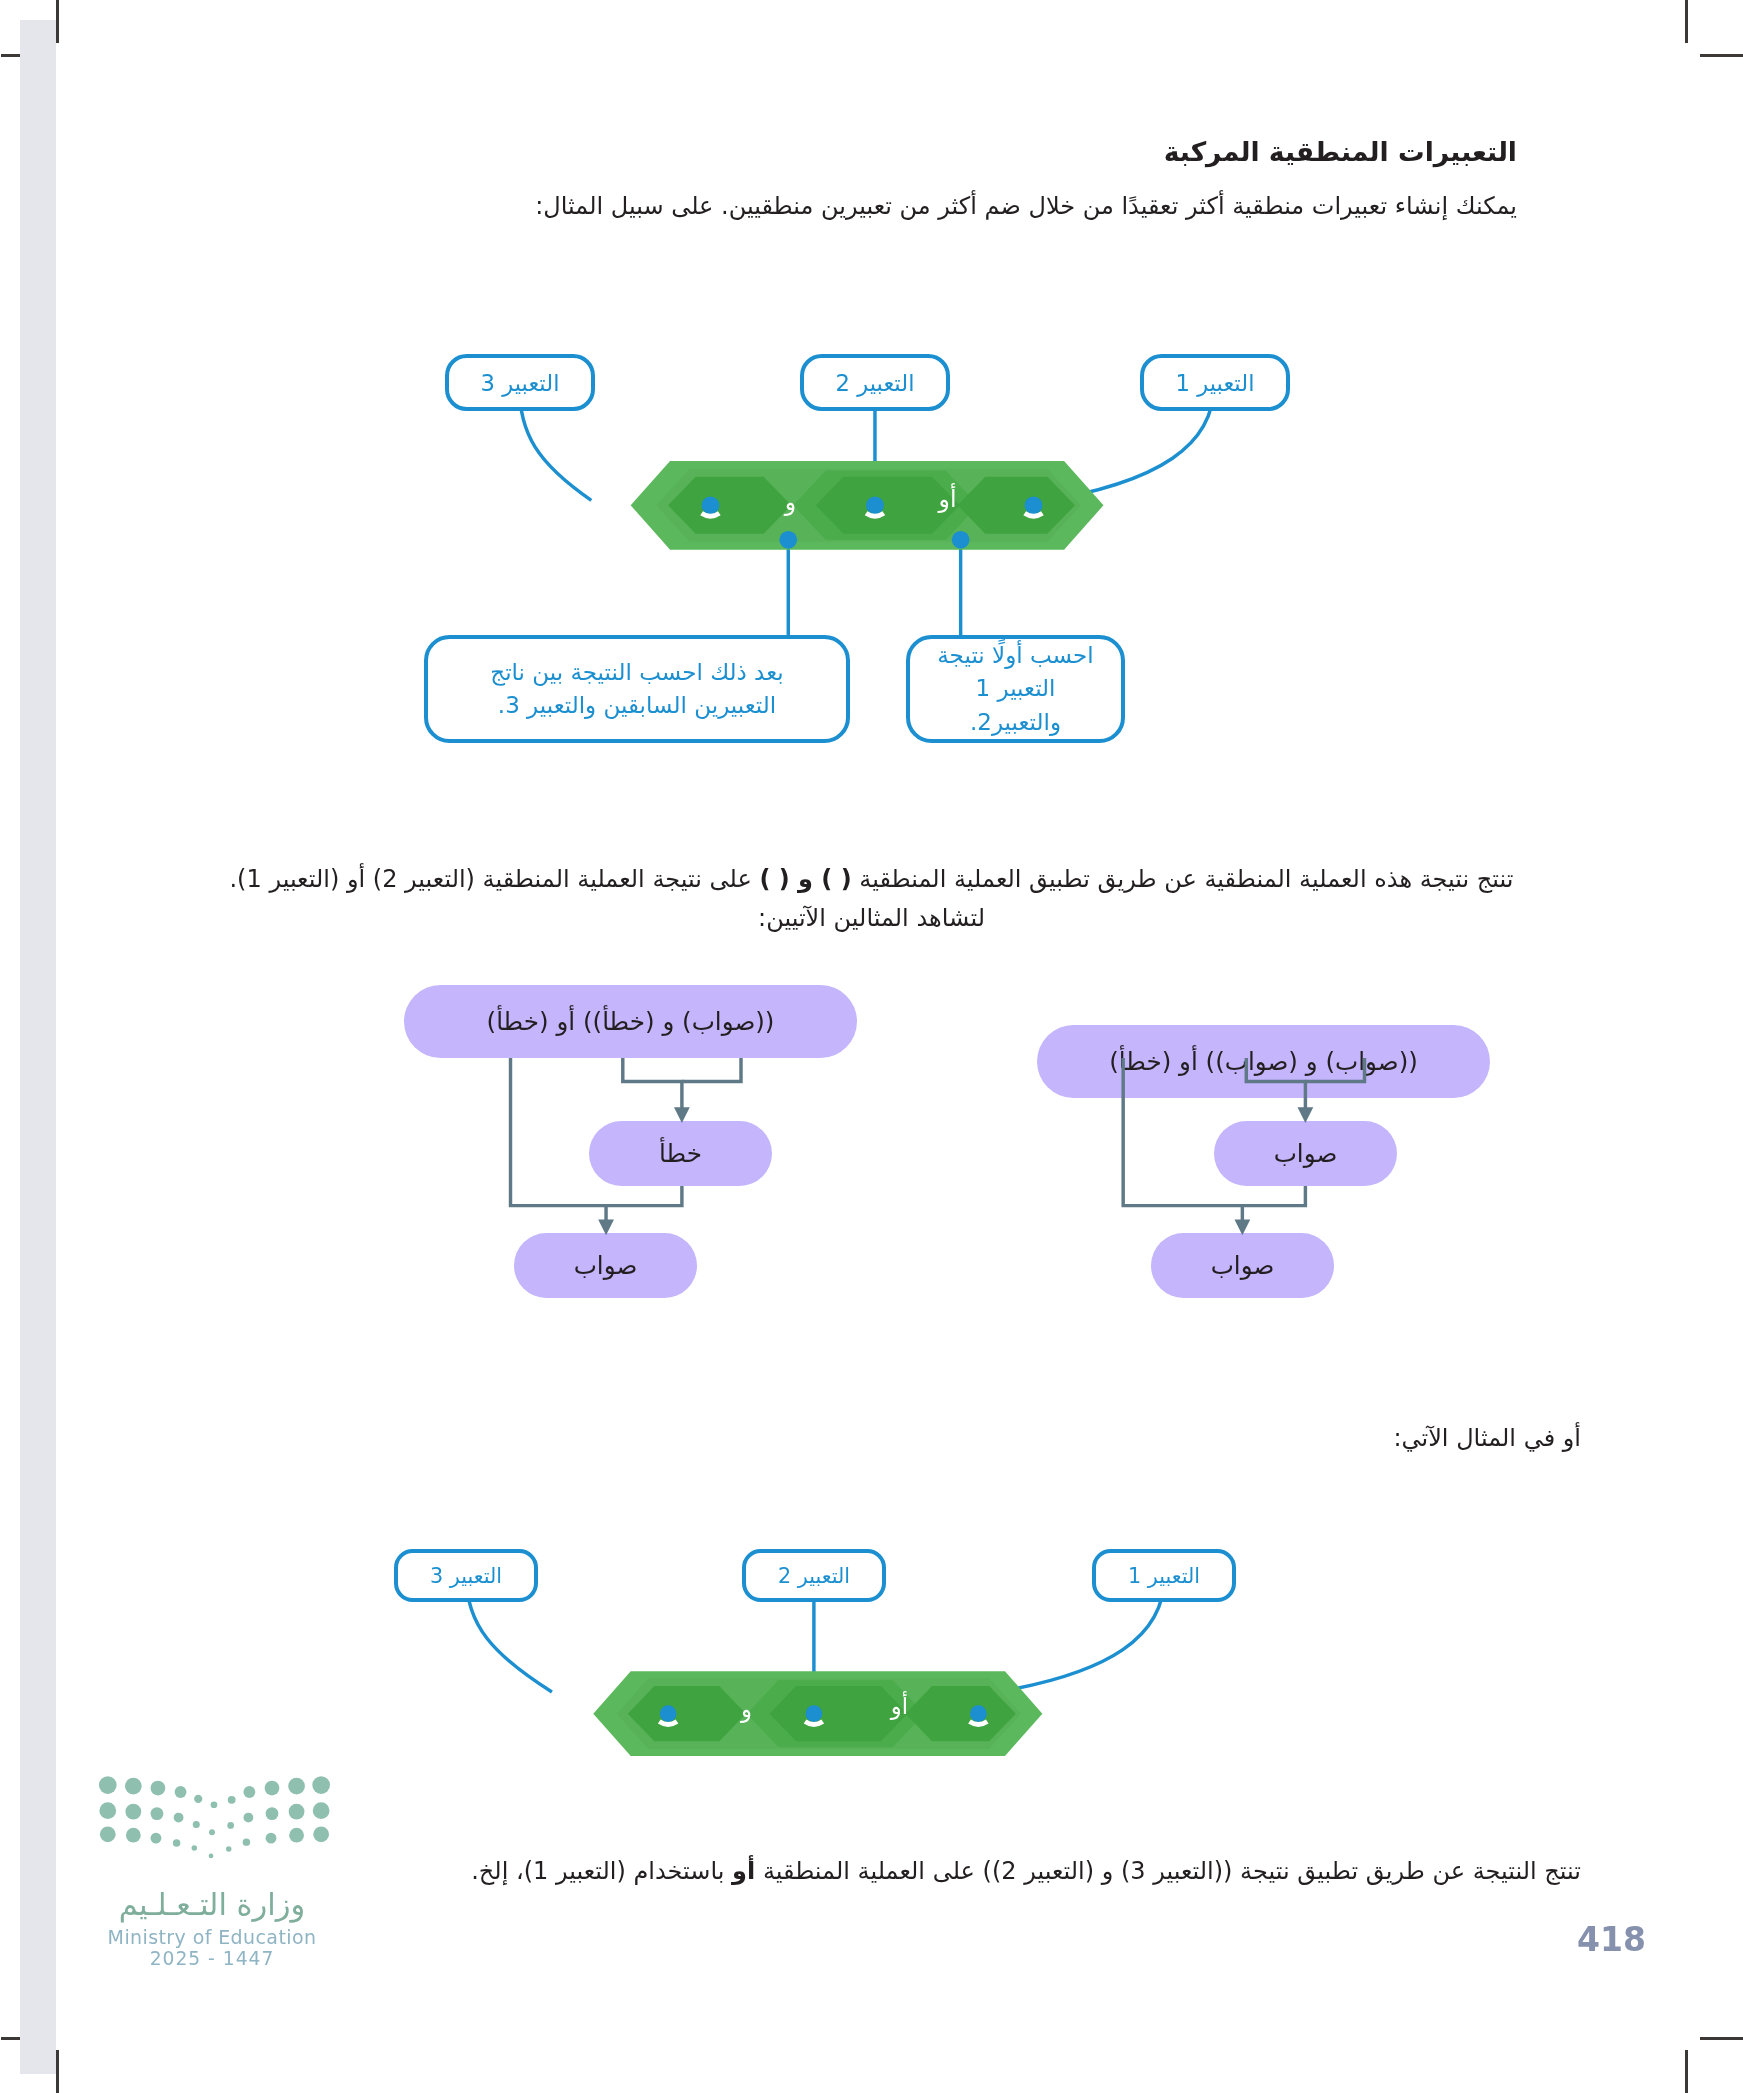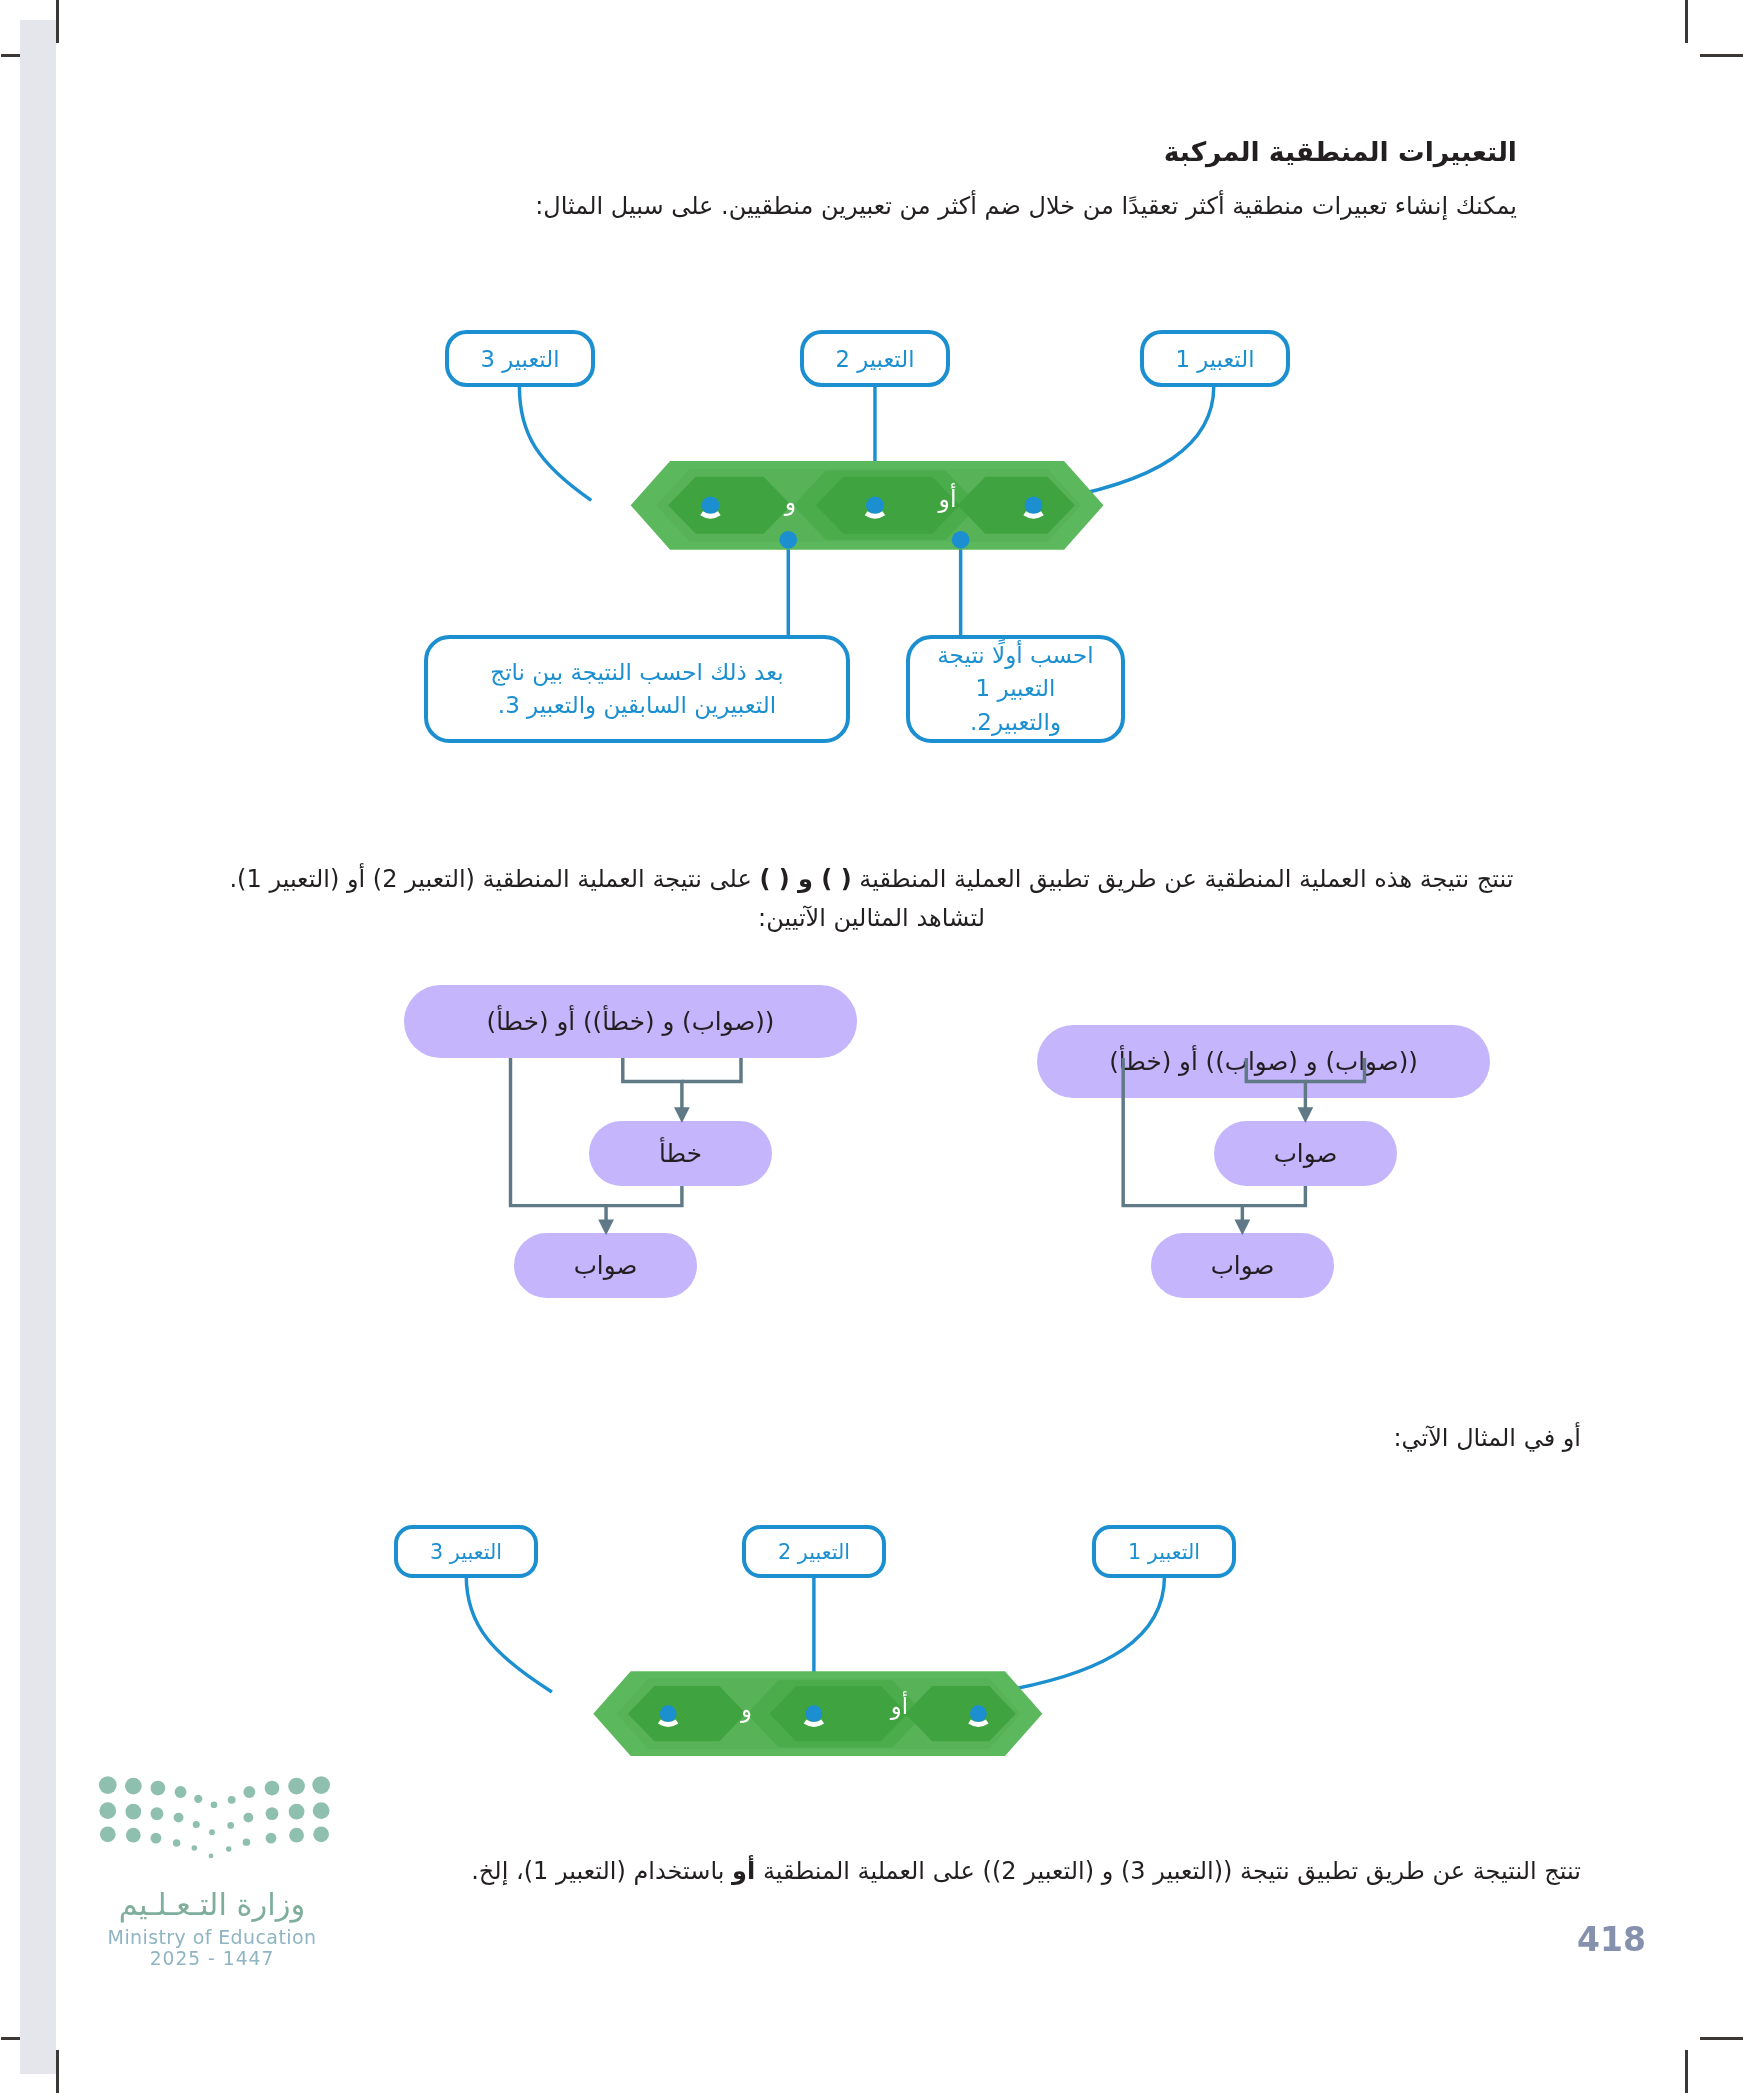--- a/index.html
+++ b/index.html
@@ -72,20 +72,21 @@
     border: 4.9px solid #1b8fd0;
     border-radius: 21.7px;
     background: #ffffff;
     color: #1b8fd0;
     font-size: 22.7px;
     display: flex;
     align-items: center;
     justify-content: center;
     box-sizing: border-box;
     white-space: nowrap;
+    margin-top: 24px;
   }
   .expr-box.sm { font-size: 20.7px; border-width: 4.4px; border-radius: 18.7px; }
 
   .callout-box {
     position: absolute;
     border: 4.9px solid #1b8fd0;
     border-radius: 25.6px;
     background: #ffffff;
     color: #1b8fd0;
     font-size: 23px;

